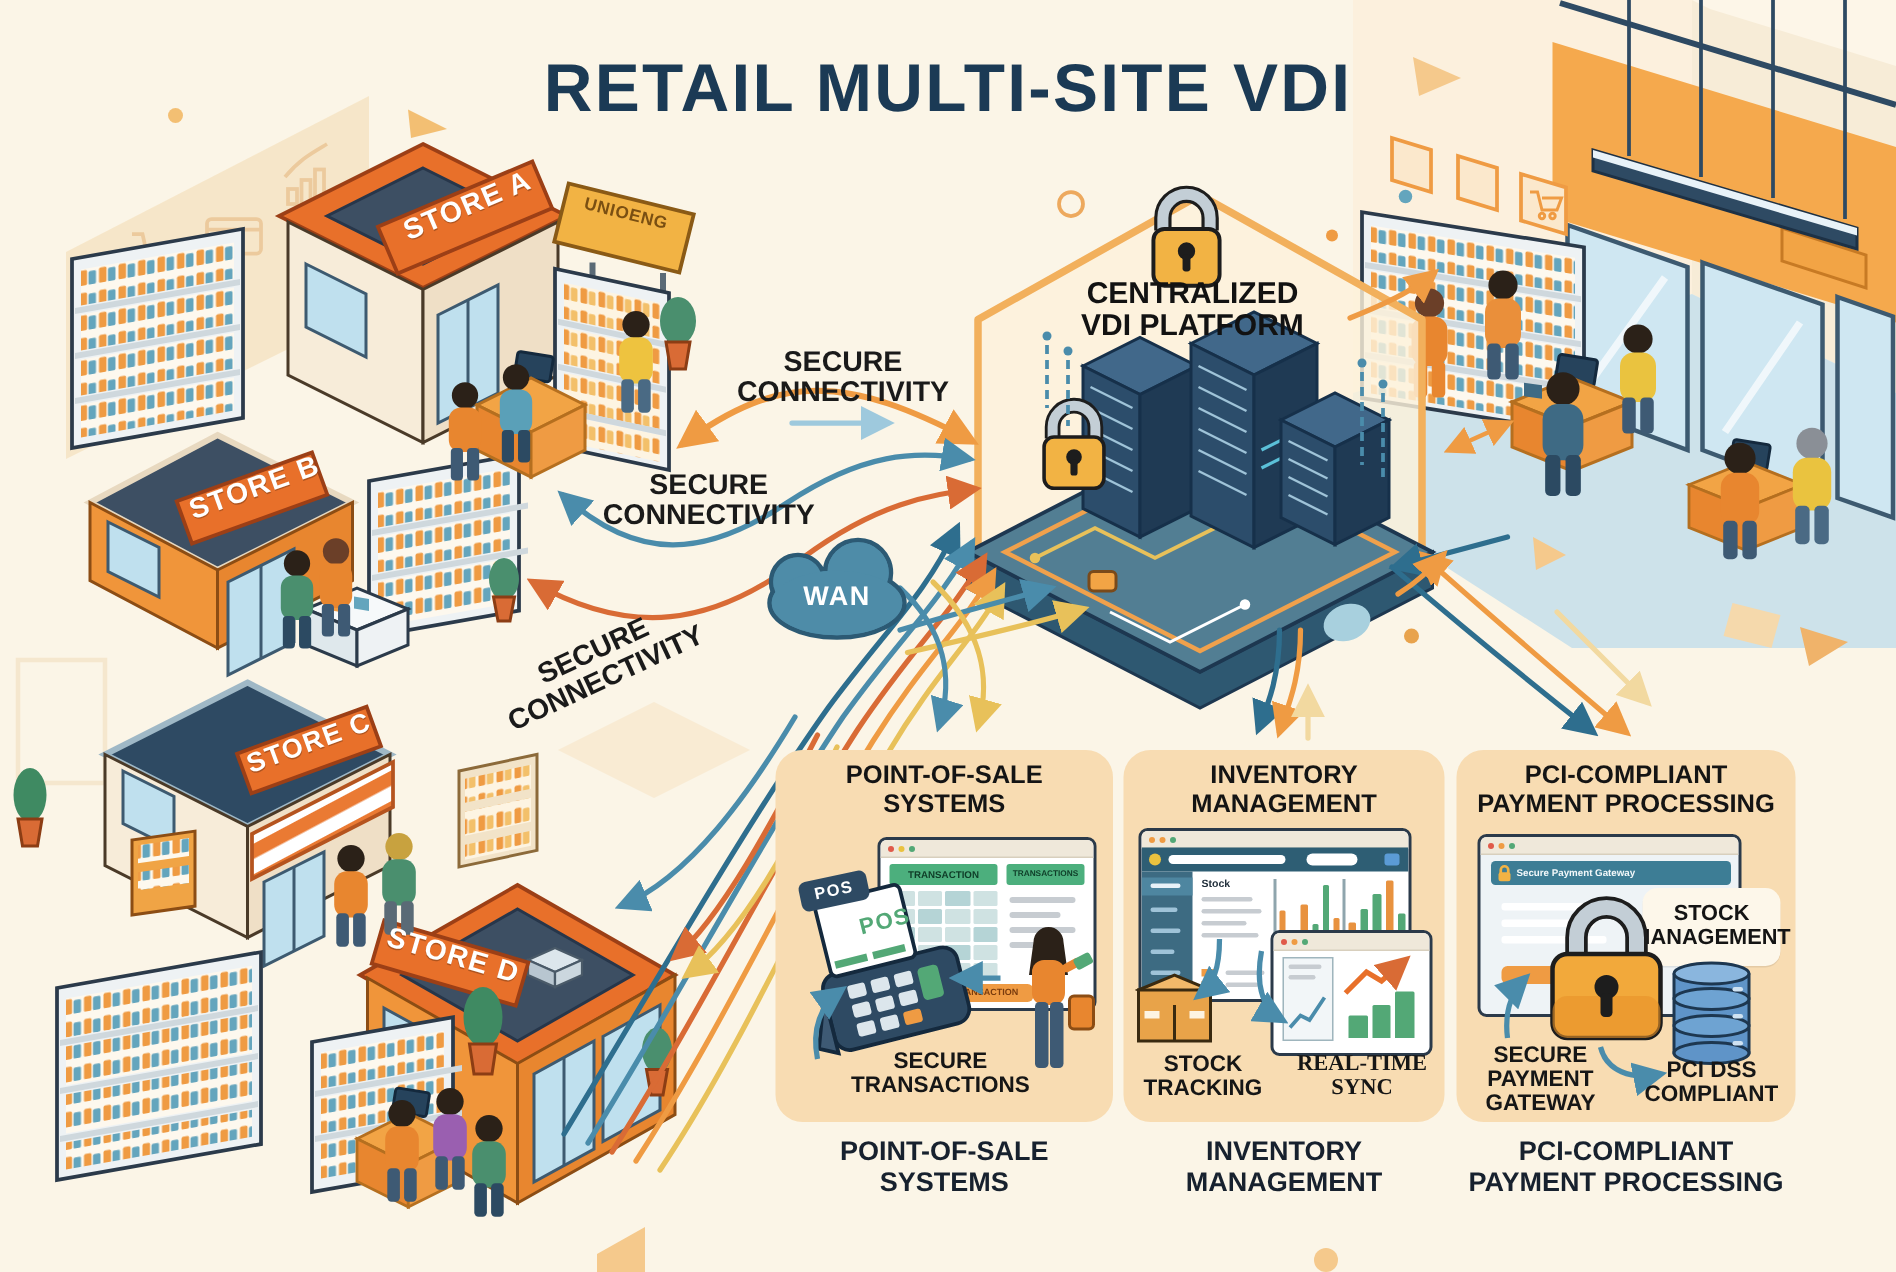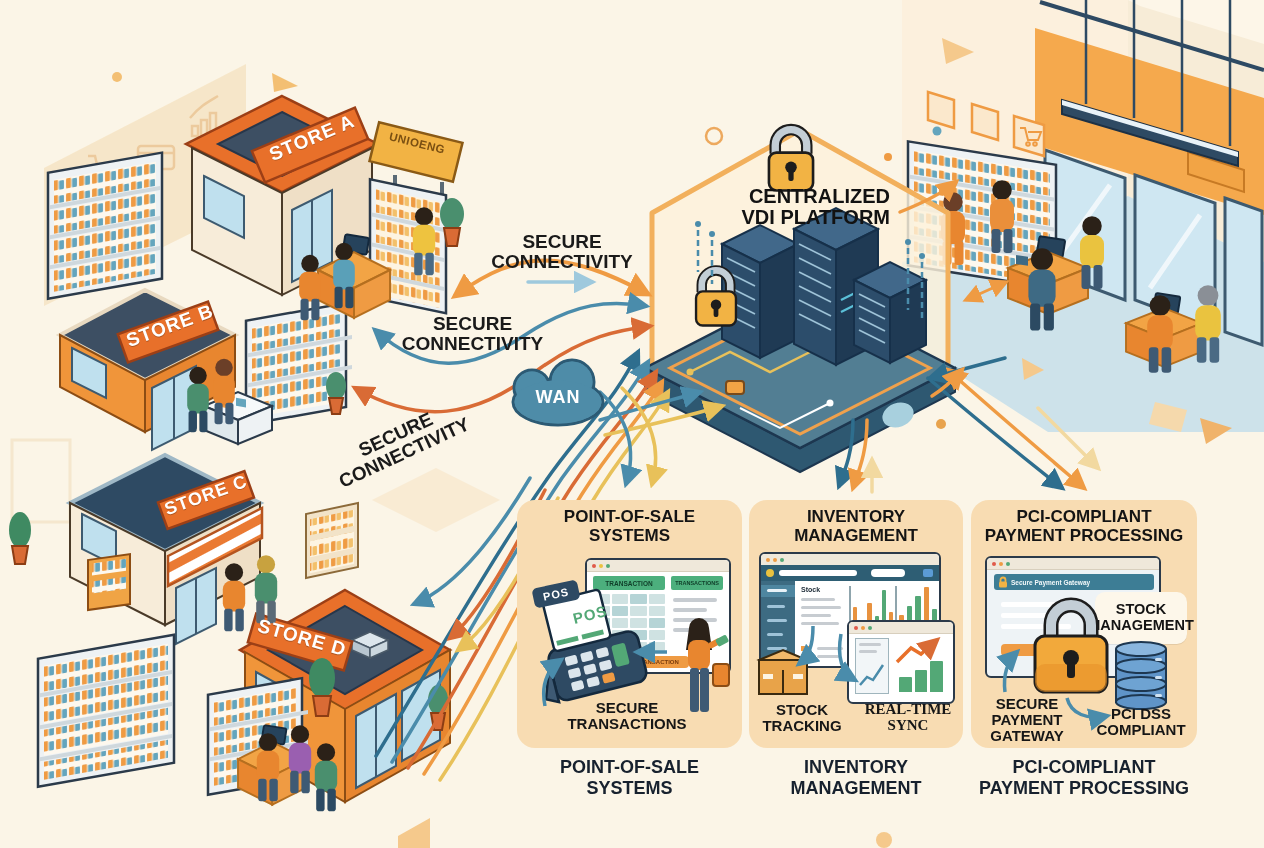--- a/index.html
+++ b/index.html
@@ -495,20 +495,21 @@
   <ellipse cx="898" cy="415" rx="16" ry="12" fill="#a8d0de" transform="rotate(-20 898 415)"></ellipse>
   <circle cx="941" cy="424" r="5" fill="#e8a34d"></circle>
   <polygon points="1022,358 1044,370 1024,380" fill="#f5c98c"></polygon>
   <polygon points="1155,402 1187,410 1181,432 1149,424" fill="#f5d9ac"></polygon>
   <polygon points="1200,418 1232,428 1206,444" fill="#f0b36a"></polygon>
   <polygon points="398,836 430,818 430,848 398,848" fill="#f5c98c"></polygon>
   <circle cx="884" cy="840" r="8" fill="#f5c98c"></circle>
 </g>
 </svg>
 
+<div id="title" class="lbl">RETAIL MULTI-SITE VDI</div>
 
 <div class="lbl store-label" style="left:256px;top:128px;width:112px;transform:rotate(-23deg);">STORE A</div>
 <div class="lbl store-label" style="left:122px;top:316px;width:96px;transform:rotate(-20deg);">STORE B</div>
 <div class="lbl store-label" style="left:160px;top:486px;width:92px;transform:rotate(-20deg);font-size:18px;">STORE C</div>
 <div class="lbl store-label" style="left:252px;top:628px;width:100px;transform:rotate(16deg);">STORE D</div>
 <div class="lbl" id="billboard-text" style="left:374px;top:138px;width:86px;transform:rotate(14deg);">UNIOENG</div>
 
 <div class="lbl secure" style="left:487px;top:232px;width:150px;">
   <div>SECURE</div>
   <div>CONNECTIVITY</div>
@@ -517,21 +518,21 @@
   <div>SECURE</div>
   <div>CONNECTIVITY</div>
 </div>
 <div class="lbl secure" style="left:325px;top:424px;width:150px;transform:rotate(-25deg);">
   <div>SECURE</div>
   <div>CONNECTIVITY</div>
 </div>
 
 <div class="lbl" id="wan-label" style="left:518px;top:388px;width:80px;">WAN</div>
 
-<div class="lbl" id="vdi-label" style="left:700px;top:186px;width:190px;text-align:right;">
+<div class="lbl" id="vdi-label" style="left:700px;top:186px;width:190px;">
   <div>CENTRALIZED</div>
   <div>VDI PLATFORM</div>
 </div>
 
 <div class="panel" style="left:517px;width:225px;">
   <div class="ptitle">
     <div>POINT-OF-SALE</div>
     <div>SYSTEMS</div>
   </div>
   <div class="win" style="left:68px;top:58px;width:142px;height:112px;">

